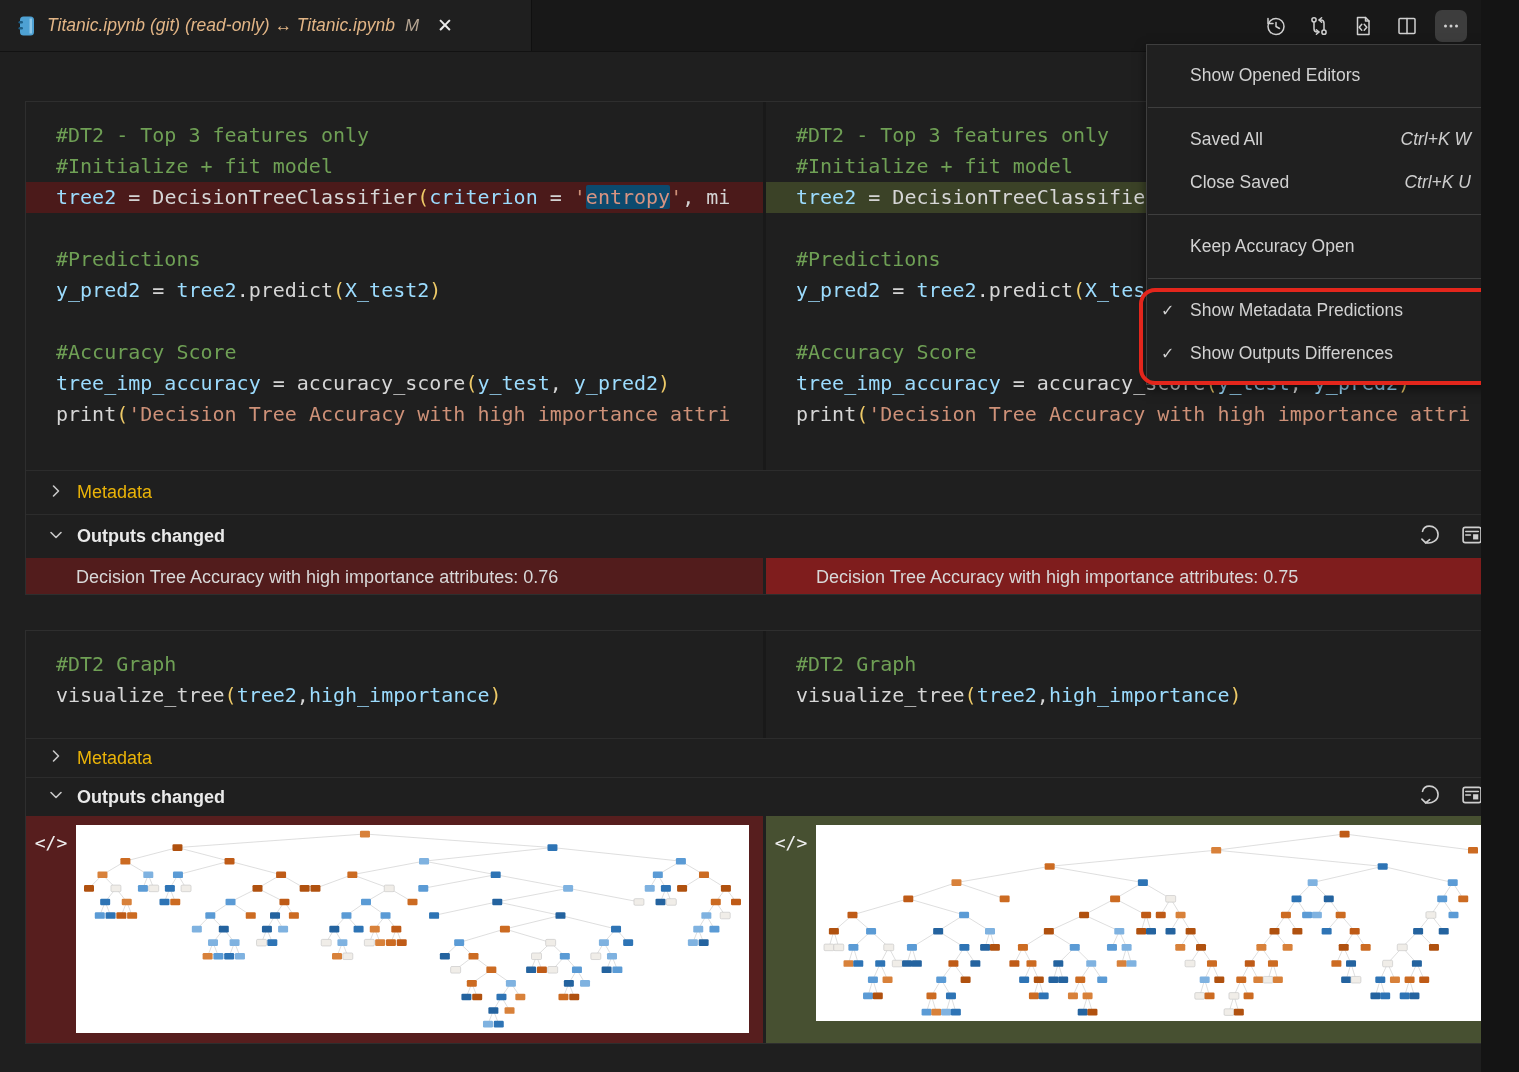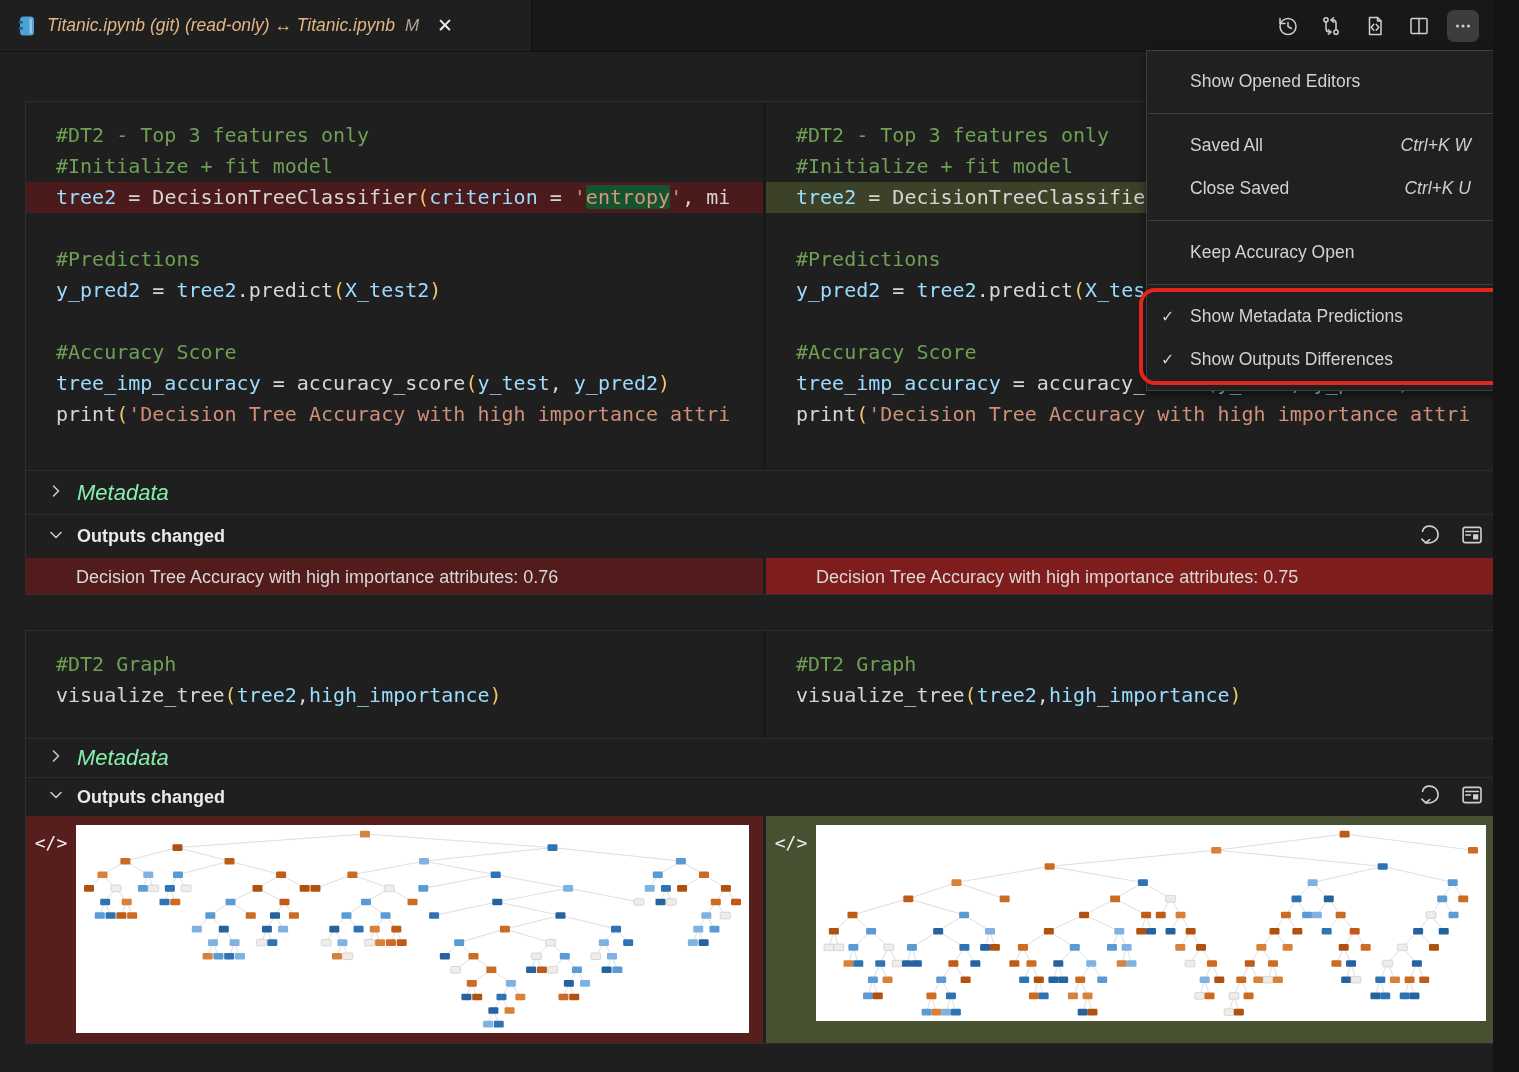--- a/index.html
+++ b/index.html
@@ -1,17 +1,17 @@
 <!DOCTYPE html>
 <html><head>
 <meta charset="utf-8">
 <style>
   html,body{margin:0;padding:0;background:#141414;}
   .screen{position:relative;width:1481px;height:1072px;background:#1f1f1f;overflow:hidden;
-          font-family:"Liberation Sans","DejaVu Sans",sans-serif;padding-left:12px;}
+          font-family:"Liberation Sans","DejaVu Sans",sans-serif;}
 
   
   .tabbar{position:absolute;top:0;left:0;width:100%;height:52px;background:#181818;
           display:flex;align-items:stretch;border-bottom:1px solid #121212;box-sizing:border-box;}
   .tab{display:flex;align-items:center;gap:10px;padding:0 16px;background:#1f1f1f;
        width:532px;box-sizing:border-box;border-right:1px solid #101010;}
   .tab-title{color:#e2b586;font-style:italic;font-size:17.5px;white-space:nowrap;}
   .tab-badge{color:#b4a492;font-style:italic;font-size:17px;}
   .tab-close{color:#ececec;font-size:19px;margin-left:8px;cursor:pointer;}
   .actions{margin-left:auto;display:flex;align-items:center;gap:12px;padding-right:14px;}
@@ -29,47 +29,47 @@
   .pane{width:737px;box-sizing:border-box;padding:18px 0 40px 30px;overflow:hidden;flex:none;}
   .pane.right{width:737px;border-left:3px solid #191919;}
   .cell2 .pane{padding:18px 0 27px 30px;}
 
   .line{height:31px;line-height:31px;font-family:"DejaVu Sans Mono","Liberation Mono",monospace;
         font-size:20px;white-space:pre;}
   .line.bg-removed{background:#4b1a1a;margin-left:-30px;padding-left:30px;}
   .line.bg-added{background:#3b4227;margin-left:-30px;padding-left:30px;}
   .tk-cm{color:#6fa055}.tk-v{color:#9cdcfe}.tk-fn{color:#d6d6d6}.tk-op{color:#d4d4d4}
   .tk-p{color:#edc967}.tk-s{color:#ce9178}
-  .tk-sh{color:#d89381;background:#14532d;border-radius:2px;}
+  .tk-sh{color:#d89381;background:#0c4a6e;border-radius:2px;}
 
   .section-row{border-top:1px solid #2c2c2c;display:flex;align-items:center;padding-left:22px;gap:13px;}
   .r43{height:43px;}.r38{height:38px;}
   .chev svg{stroke:#c8c8c8;fill:none;stroke-width:1.6;stroke-linecap:round;stroke-linejoin:round;}
-  .metadata-label{color:#86efac;font-size:22px;font-style:italic;}
+  .metadata-label{color:#eab308;font-size:18px;}
   .outputs-label{color:#eaeaea;font-weight:bold;font-size:18px;}
   .row-icons{margin-left:auto;display:flex;gap:15px;padding-right:16px;align-items:center;}
   .row-icons svg{stroke:#cfcfcf;fill:none;stroke-width:1.5;stroke-linecap:round;stroke-linejoin:round;}
 
   .output-text-diff{display:flex;height:38px;}
   .otext{width:737px;flex:none;display:flex;align-items:center;padding-left:50px;box-sizing:border-box;
          color:#d8d8d8;font-size:18px;white-space:nowrap;overflow:hidden;}
   .otext.removed{background:#521c1c;}
   .otext.added{background:#7f1d1d;border-left:3px solid #1f1f1f;}
 
   .output-img-diff{display:flex;height:230px;}
   .imgpanel{width:737px;flex:none;box-sizing:border-box;display:flex;padding:9px 14px 0 0;}
   .imgpanel.removed{background:#571e1e;}
   .imgpanel.added{background:#475031;border-left:3px solid #1f1f1f;}
   .icon-gutter{width:50px;flex:none;display:flex;justify-content:center;align-items:flex-start;padding-top:7px;
                color:#f0f0f0;font-family:"DejaVu Sans Mono",monospace;font-size:18px;}
   .treeimg{flex:1;background:#ffffff;height:208px;display:block;}
   .imgpanel.added .treeimg{height:196px;}
 
   
-  .menu{position:absolute;left:1146px;top:50px;width:362px;box-sizing:border-box;background:#202020;
+  .menu{position:absolute;left:1146px;top:44px;width:362px;box-sizing:border-box;background:#202020;
         border:1px solid #3e3e3e;box-shadow:0 4px 10px rgba(0,0,0,.55);padding:9px 0;z-index:10;}
   .menu-item{height:43px;display:flex;align-items:center;padding:0 16px 0 14px;color:#d2d2d2;
              font-size:17.5px;cursor:pointer;}
   .menu-item .check{width:29px;flex:none;font-size:16px;color:#d2d2d2;}
   .menu-item .mshortcut{margin-left:auto;padding-right:20px;color:#cdcdcd;font-style:italic;}
   .menu-sep{height:1px;background:#3e3e3e;margin:10px 1px;}
 
   .annotation{position:absolute;left:1139px;top:288px;width:378px;height:97px;border:4px solid #e3261c;
               border-radius:16px;box-sizing:border-box;z-index:20;pointer-events:none;}
 </style>

